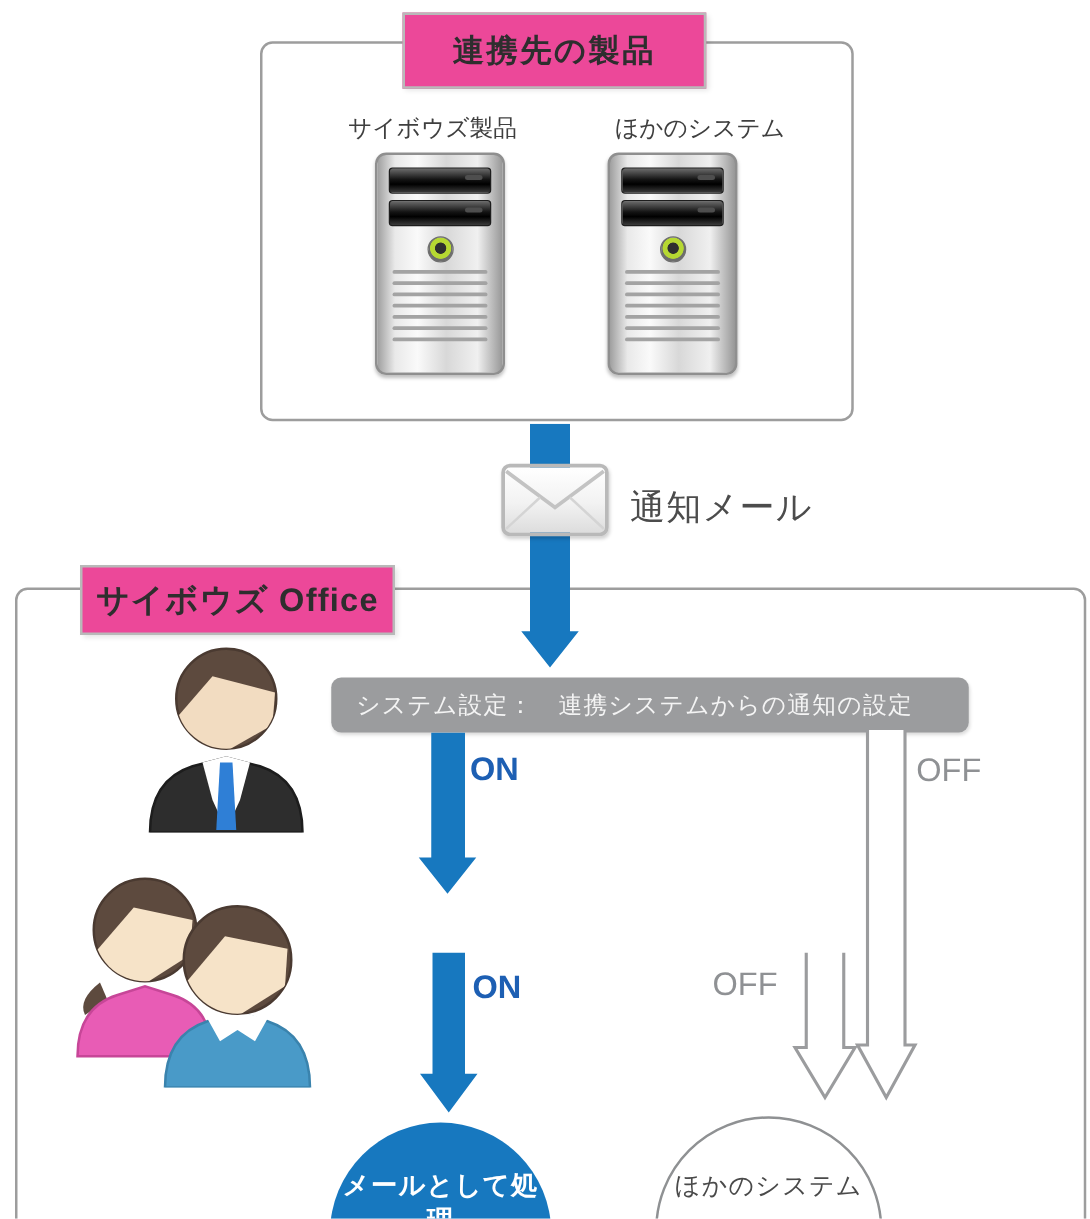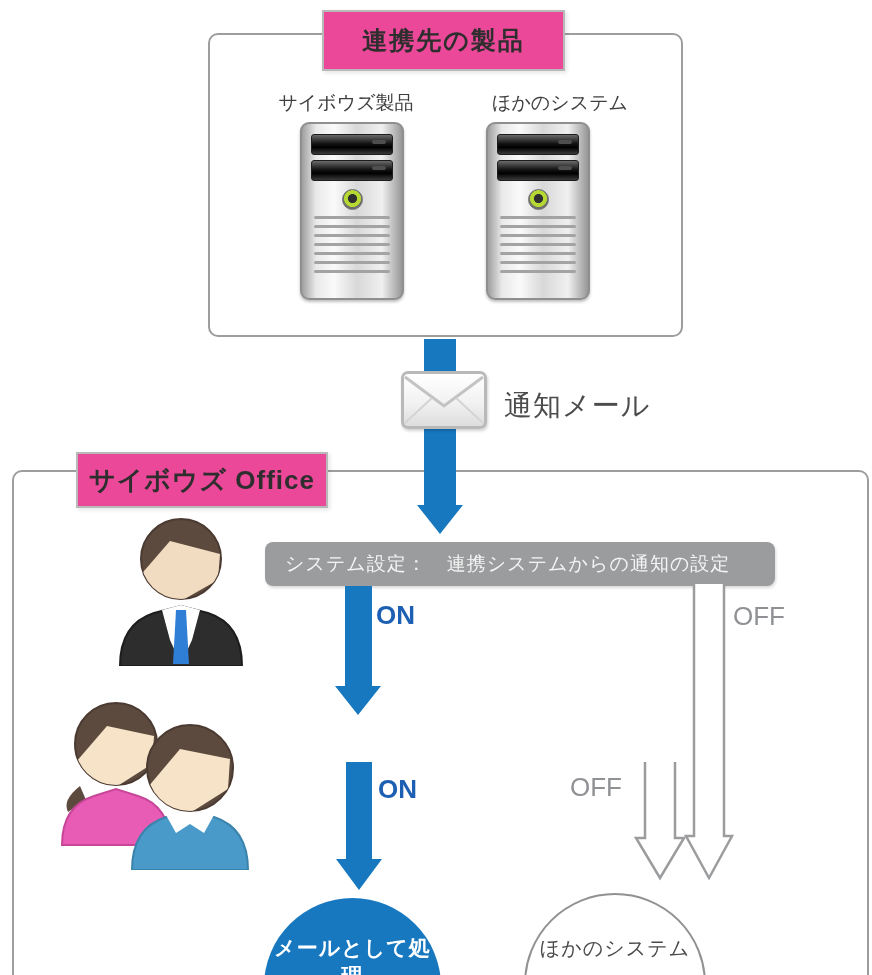--- a/index.html
+++ b/index.html
@@ -16,21 +16,21 @@
     position:absolute; border:2px solid #9d9d9d; border-radius:10px;
     background:transparent;
   }
   .title-plate {
     position:absolute; background:#ec4899; border:2px solid #b9b9b9;
     box-shadow:2px 2px 4px rgba(0,0,0,0.10);
     display:flex; align-items:center; justify-content:center;
     font-weight:bold; color:#2e2e2e; z-index:6;
   }
   #source-title { left:322px; top:10px; width:243px; height:61px; font-size:25px; letter-spacing:2px; }
-  #office-title { left:64px; top:452px; width:252px; height:56px; font-size:26px; letter-spacing:1px;margin-left:12px; }
+  #office-title { left:64px; top:452px; width:252px; height:56px; font-size:26px; letter-spacing:1px; }
 
   #source-box { left:208px; top:33px; width:475px; height:304px; }
   #office-box { left:12px; top:470px; width:857px; height:560px; }
 
   .product-label {
     position:absolute; top:90px; text-align:center; font-size:19px; color:#3f3f3f;
   }
   #product-label-0 { left:275px; width:142px; }
   #product-label-1 { left:448px; width:150px;margin-left:37px; }
 

